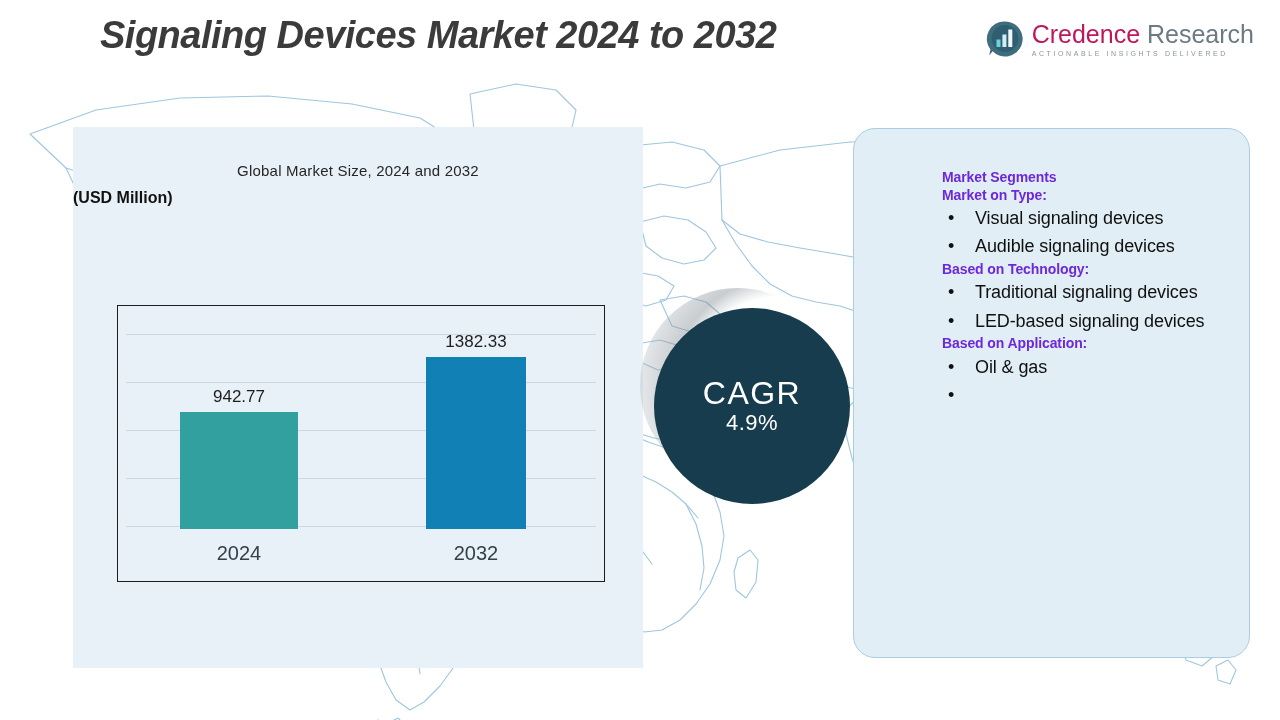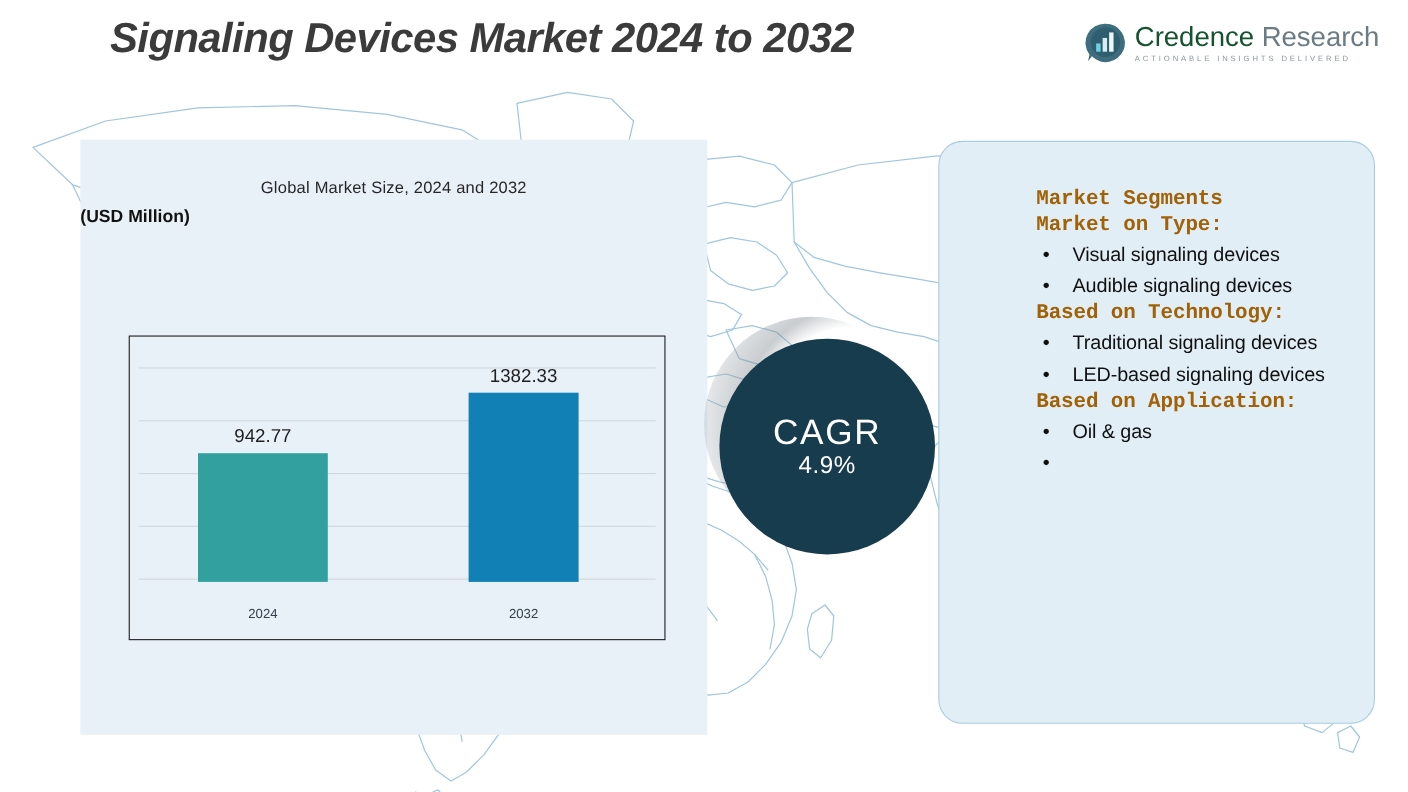--- a/index.html
+++ b/index.html
@@ -46,21 +46,21 @@
     right: 26px;
     top: 20px;
     z-index: 6;
     display: flex;
     align-items: center;
     gap: 8px;
   }
   #logo-mark { width: 38px; height: 38px; flex: 0 0 38px; }
   #logo-text { display: flex; flex-direction: column; line-height: 1; }
   #logo-words { font-size: 25px; font-weight: 400; letter-spacing: 0px; white-space: nowrap; }
-  #logo-words .cred { color: #14532d; }
+  #logo-words .cred { color: #be185d; }
   #logo-words .res  { color: #6b7b84; }
   #logo-tag {
     margin-top: 3px;
     font-size: 7px;
     color: #8a969d;
     letter-spacing: 2.6px;
     text-transform: uppercase;
     white-space: nowrap;
   }
 
@@ -132,21 +132,21 @@
     font-size: 17px;
     color: #1e1e1e;
     white-space: nowrap;
     text-align: center;
   }
   #value-0 { left: 62px; width: 118px; bottom: 212px; }
   #value-1 { left: 298px; width: 120px; bottom: 289px; }
   .cat-label {
     position: absolute;
     bottom: 16px;
-    font-size: 12px;
+    font-size: 20px;
     color: #33414a;
     text-align: center;
     white-space: nowrap;
   }
   #cat-0 { left: 62px; width: 118px; }
   #cat-1 { left: 298px; width: 120px; }
 
   
   #cagr-shadow {
     position: absolute;
@@ -184,26 +184,25 @@
     width: 397px;
     height: 530px;
     background: #e2eef6;
     border: 1.5px solid #a9cde1;
     border-radius: 22px;
     box-sizing: border-box;
     z-index: 3;
     padding: 40px 18px 0 88px;
   }
   .seg-head {
-    font-size: 19px;
+    font-size: 14px;
     font-weight: 700;
-    color: #a16207;
+    color: #6d28d9;
     line-height: 1.25;
     letter-spacing: -0.1px;
-    font-family: Liberation Mono, monospace;
   }
   .seg-item {
     position: relative;
     font-size: 18px;
     color: #101010;
     line-height: 1.58;
     padding-left: 33px;
     letter-spacing: -0.1px;
   }
   .seg-item .dot {

